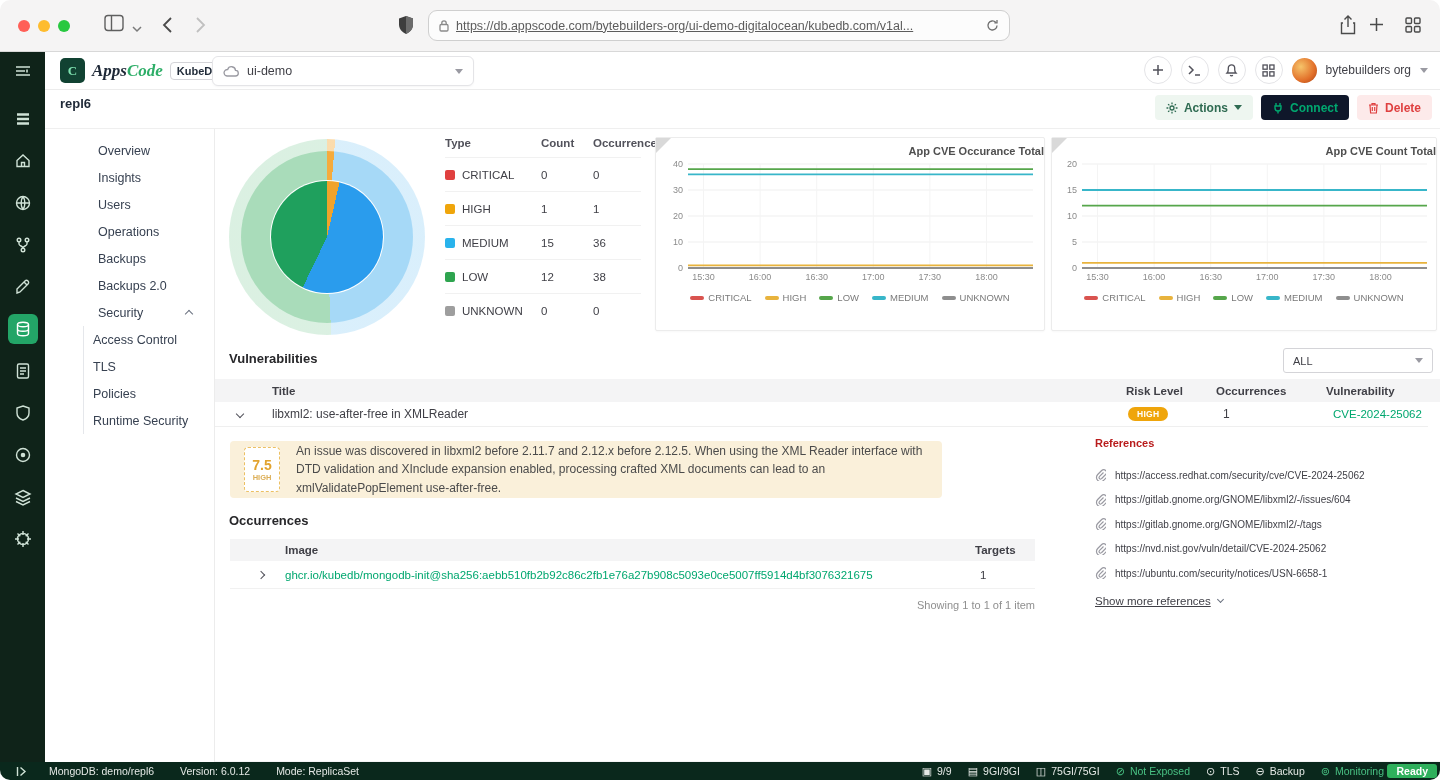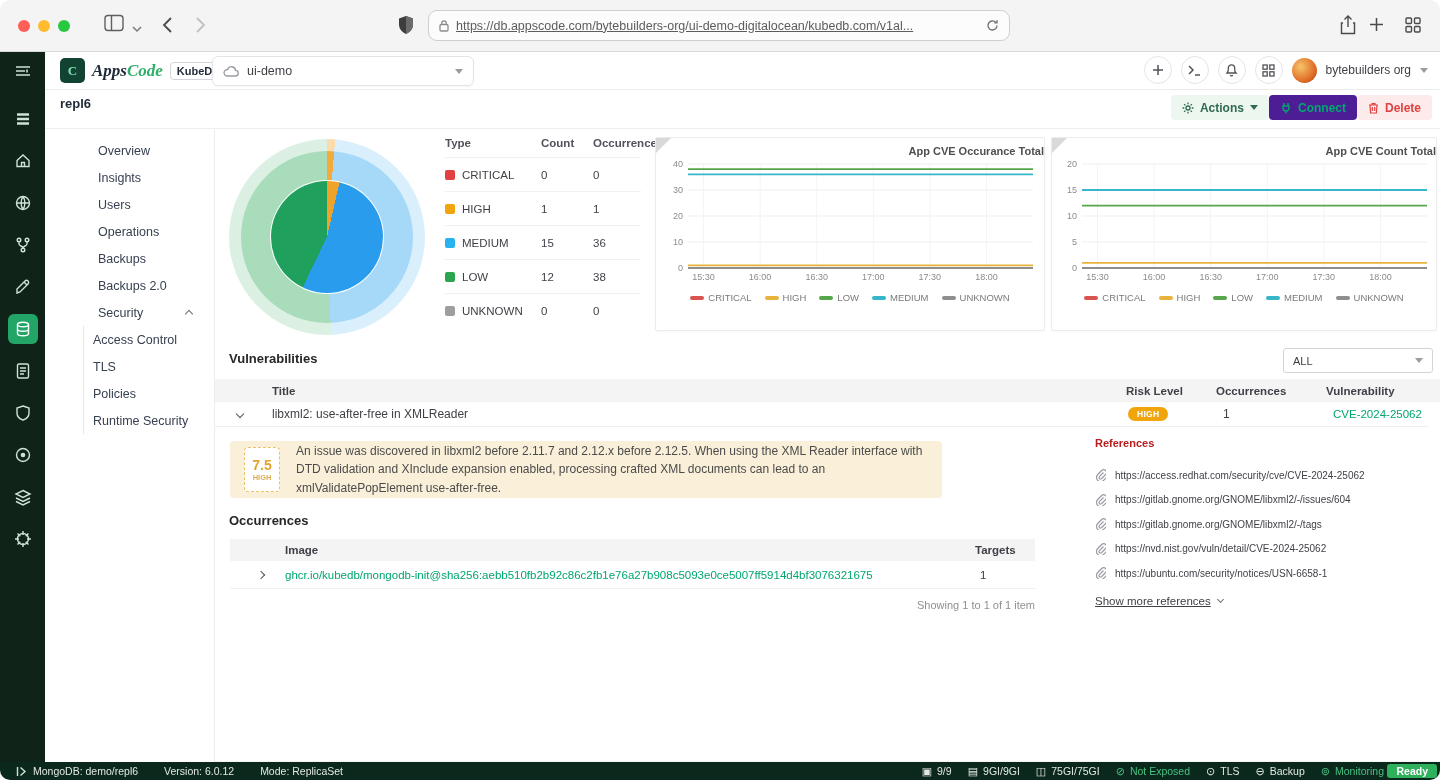--- a/index.html
+++ b/index.html
@@ -25,25 +25,25 @@
 #nav-right{position:absolute;right:12px;top:4px;display:flex;align-items:center;gap:9px}
 .circ-btn{width:28px;height:28px;border-radius:50%;border:1px solid #e4e4e7;background:#fff;display:flex;align-items:center;justify-content:center;color:#52525b}
 #avatar{width:25px;height:25px;border-radius:50%;background:radial-gradient(circle at 35% 35%,#f6c46a,#e2702a 60%,#a63e12)}
 #orgname{font-size:12px;color:#3f3f46}
 
 #rail{position:absolute;left:0;top:90px;width:45px;height:672px;background:#0f2319;display:flex;flex-direction:column;align-items:center;padding-top:14px;gap:12px}
 .rail-ic{width:30px;height:30px;display:flex;align-items:center;justify-content:center;color:#cfe2d6;border-radius:6px}
 .rail-ic.active{background:#23a567;color:#fff}
 
 #page-title{position:absolute;left:60px;top:96px;font-size:13px;font-weight:bold;color:#1f2937}
-#hdr-actions{position:absolute;right:8px;top:95px;display:flex;gap:0}
+#hdr-actions{position:absolute;right:8px;top:95px;display:flex;gap:8px}
 .hbtn{height:25px;display:flex;align-items:center;gap:6px;padding:0 11px;border-radius:4px;font-size:12px;font-weight:bold;border:none}
 .hbtn .caret{border-top-color:currentColor}
 .hbtn.actions{background:#eef6f0;color:#2f6b52}
-.hbtn.connect{background:#4c1d95;color:#00a76f}
+.hbtn.connect{background:#0f172a;color:#00a76f}
 .hbtn.delete{background:#fdeaea;color:#df4040}
 #hdr-divider{position:absolute;left:45px;top:128px;right:0;border-top:1px solid #efefef}
 
 #sidemenu{position:absolute;left:45px;top:129px;width:170px;bottom:18px;background:#fff;border-right:1px solid #ececec;padding-top:8px}
 .mi{position:relative;height:27px;display:flex;align-items:center;font-size:12.5px;color:#374151;padding-left:53px;cursor:pointer}
 .mi .sec-caret{position:absolute;right:22px;width:6px;height:6px;border-right:1.4px solid #6b7280;border-bottom:1.4px solid #6b7280;transform:rotate(-135deg);margin-top:3px}
 .mi.sub{padding-left:48px}
 .mi.sub::before{content:"";position:absolute;left:38px;top:0;bottom:0;border-left:1px solid #e5e7eb}
 .mi.active-sub{color:#00a76f;padding-left:48px}
 .mi.active-sub .dot{position:absolute;left:34px;width:6px;height:6px;border-radius:50%;background:#00a76f}
@@ -107,21 +107,21 @@
 #refs h3{font-size:11px;font-weight:bold;color:#b91c1c;margin-bottom:14px}
 .ref-item{display:flex;align-items:center;gap:9px;height:24.5px;font-size:10px;color:#3f3f46;white-space:nowrap}
 .ref-item .clip{color:#9a9aa2;flex:none;display:flex}
 #show-more{margin-top:9px;font-size:11.5px;color:#3f3f46;text-decoration:underline;display:flex;align-items:center;gap:7px}
 #show-more .dn{width:5px;height:5px;border-right:1.3px solid #6b7280;border-bottom:1.3px solid #6b7280;transform:rotate(45deg);margin-top:-2px}
 #gap-band{position:absolute;left:0;top:632px;right:0;height:7px;background:#f4f4f5;border-bottom:1px solid #e9e9e9}
 #vrows{position:absolute;left:0;top:639px;right:0}
 
 #statusbar{position:absolute;left:0;bottom:0;width:100%;height:18px;background:#0a281c;display:flex;align-items:center;font-size:10.5px;color:#e4e8e5;z-index:5}
 #sb-expand{margin-left:16px;display:flex;color:#cfe2d6}
-#sb-left{display:flex;gap:26px;margin-left:6px}
+#sb-left{display:flex;gap:26px;margin-left:22px}
 #sb-right{margin-left:auto;display:flex;align-items:center;gap:16px;margin-right:56px}
 .sb-item{display:flex;align-items:center;gap:5px}
 .sb-item .g{font-size:11px}
 .sb-item.green{color:#49c183}
 #ready{position:absolute;right:3px;top:2px;height:14px;background:#2eb05c;color:#fff;font-weight:bold;font-size:10.5px;border-radius:3px;padding:0 9px;display:flex;align-items:center}
 </style>
 </head>
 <body>
 
 <div id="window">

